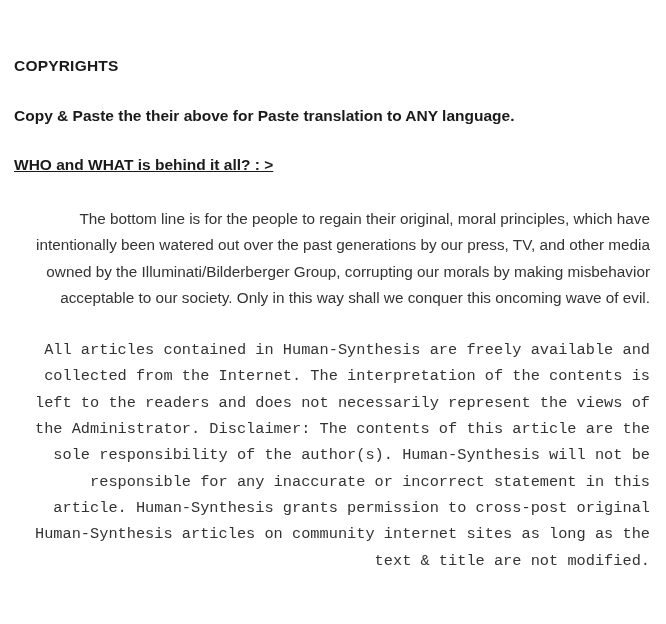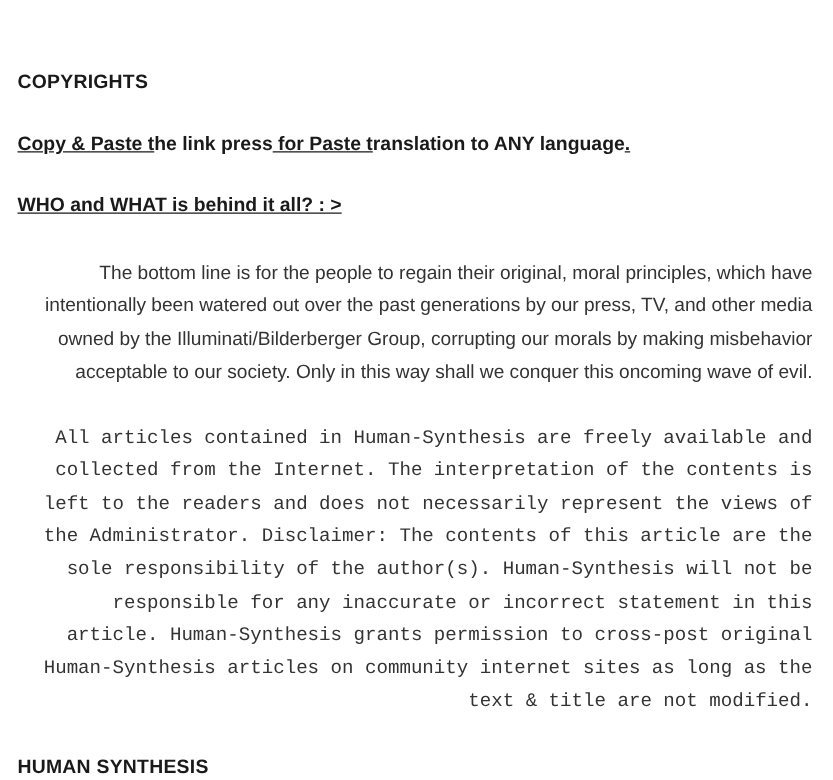--- a/index.html
+++ b/index.html
@@ -39,21 +39,20 @@
     line-height: 1.3;
   }
   .link-line {
     font-size: 15.5px;
     line-height: 1.35;
     margin: 0 0 28px 0;
     color: #1a1a1a;
   }
   .link-line .bold-underline {
     font-weight: bold;
-    text-decoration: underline;
   }
   .link-line .plain {
     font-weight: bold;
   }
   .link-line .bold {
     font-weight: bold;
   }
   .q-line {
     font-size: 15.5px;
     font-weight: bold;
@@ -75,24 +74,23 @@
   }
 </style>
 </head>
 <body>
 
 <div class="page">
 
   <h2 class="heading">COPYRIGHTS</h2>
 
   <p class="link-line">
-    <span class="bold-underline">Copy &amp; Paste t</span><span class="bold">he link press</span><span class="bold-underline"> for Paste t</span><span class="bold">ranslation to </span><span class="plain">ANY language</span><span class="bold-underline">.</span>
+    <span class="bold-underline">Copy &amp; Paste t</span><span class="bold">he their above</span><span class="bold-underline"> for Paste t</span><span class="bold">ranslation to </span><span class="plain">ANY language</span><span class="bold-underline">.</span>
   </p>
 
   <p class="q-line">WHO and WHAT is behind it all? : &gt;</p>
 
   <p class="para">The bottom line is for the people to regain their original, moral principles, which have intentionally been watered out over the past generations by our press, TV, and other media owned by the Illuminati/Bilderberger Group, corrupting our morals by making misbehavior acceptable to our society. Only in this way shall we conquer this oncoming wave of evil.</p>
 
   <p class="para">All articles contained in Human-Synthesis are freely available and collected from the Internet. The interpretation of the contents is left to the readers and does not necessarily represent the views of the Administrator. Disclaimer: The contents of this article are the sole responsibility of the author(s). Human-Synthesis will not be responsible for any inaccurate or incorrect statement in this article. Human-Synthesis grants permission to cross-post original Human-Synthesis articles on community internet sites as long as the text &amp; title are not modified.</p>
 
-  <h2 class="heading-bottom">HUMAN SYNTHESIS</h2>
 
 </div>
 
 </body></html>

